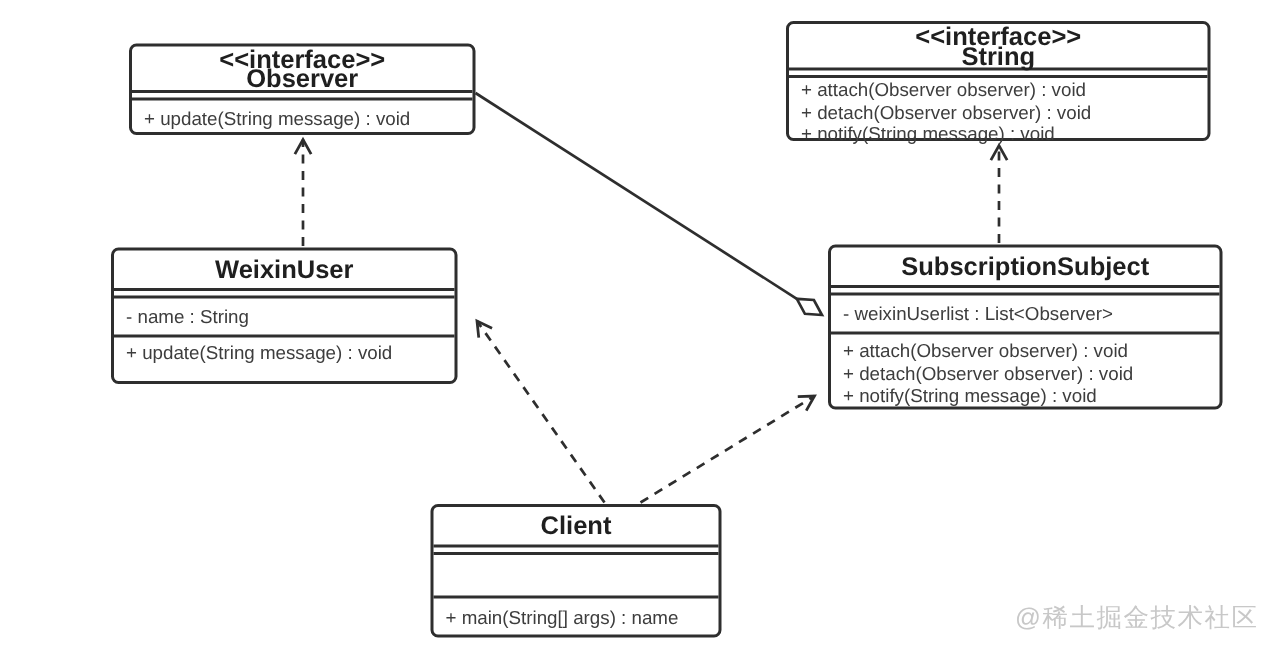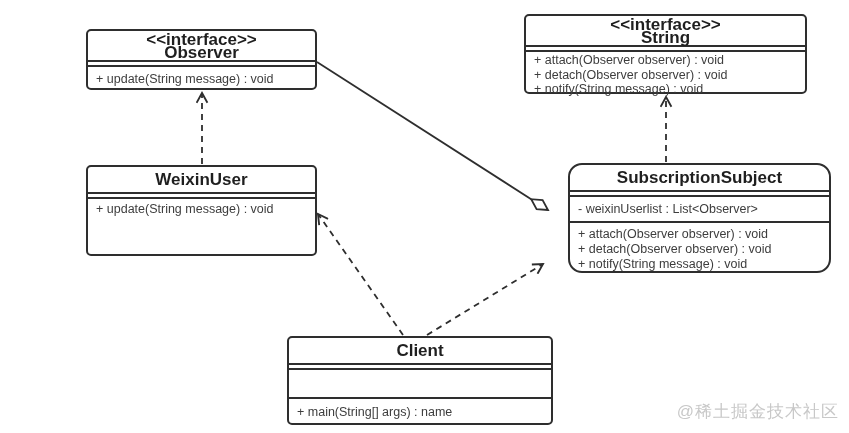--- a/index.html
+++ b/index.html
@@ -65,44 +65,47 @@
           <div>&lt;&lt;interface&gt;&gt;</div>
           <div>String</div>
         </div>
         <div class="uml-sep"></div>
         <div class="uml-methods">
           <div class="member">+ attach(Observer observer) : void</div>
           <div class="member">+ detach(Observer observer) : void</div>
           <div class="member">+ notify(String message) : void</div>
         </div>
       </div>
-      <div class="uml-box box-weixinuser" style="left: 86px; top: 165px; width: 231px; height: 91px;">
+      <div class="uml-box box-weixinuser" style="left: 74px; top: 165px; width: 231px; height: 91px;">
         <div class="uml-title">
           <div>WeixinUser</div>
         </div>
         <div class="uml-sep"></div>
+        <div class="uml-attrs">
+          <div class="member">- name : String</div>
+        </div>
         <div class="uml-methods">
           <div class="member">+ update(String message) : void</div>
         </div>
       </div>
-      <div class="uml-box box-subscriptionsubject" style="left: 568px; top: 163px; width: 263px; height: 110px; border-radius: 14px;">
+      <div class="uml-box box-subscriptionsubject" style="left: 552px; top: 163px; width: 263px; height: 110px;">
         <div class="uml-title">
           <div>SubscriptionSubject</div>
         </div>
         <div class="uml-sep"></div>
         <div class="uml-attrs">
           <div class="member">- weixinUserlist : List&lt;Observer&gt;</div>
         </div>
         <div class="uml-methods">
           <div class="member">+ attach(Observer observer) : void</div>
           <div class="member">+ detach(Observer observer) : void</div>
           <div class="member">+ notify(String message) : void</div>
         </div>
       </div>
-      <div class="uml-box box-client" style="left: 287px; top: 336px; width: 266px; height: 89px;">
+      <div class="uml-box box-client" style="left: 287px; top: 336px; width: 194px; height: 89px;">
         <div class="uml-title">
           <div>Client</div>
         </div>
         <div class="uml-sep"></div>
         <div class="uml-attrs empty"></div>
         <div class="uml-methods">
           <div class="member">+ main(String[] args) : name</div>
         </div>
       </div>
     </div>

